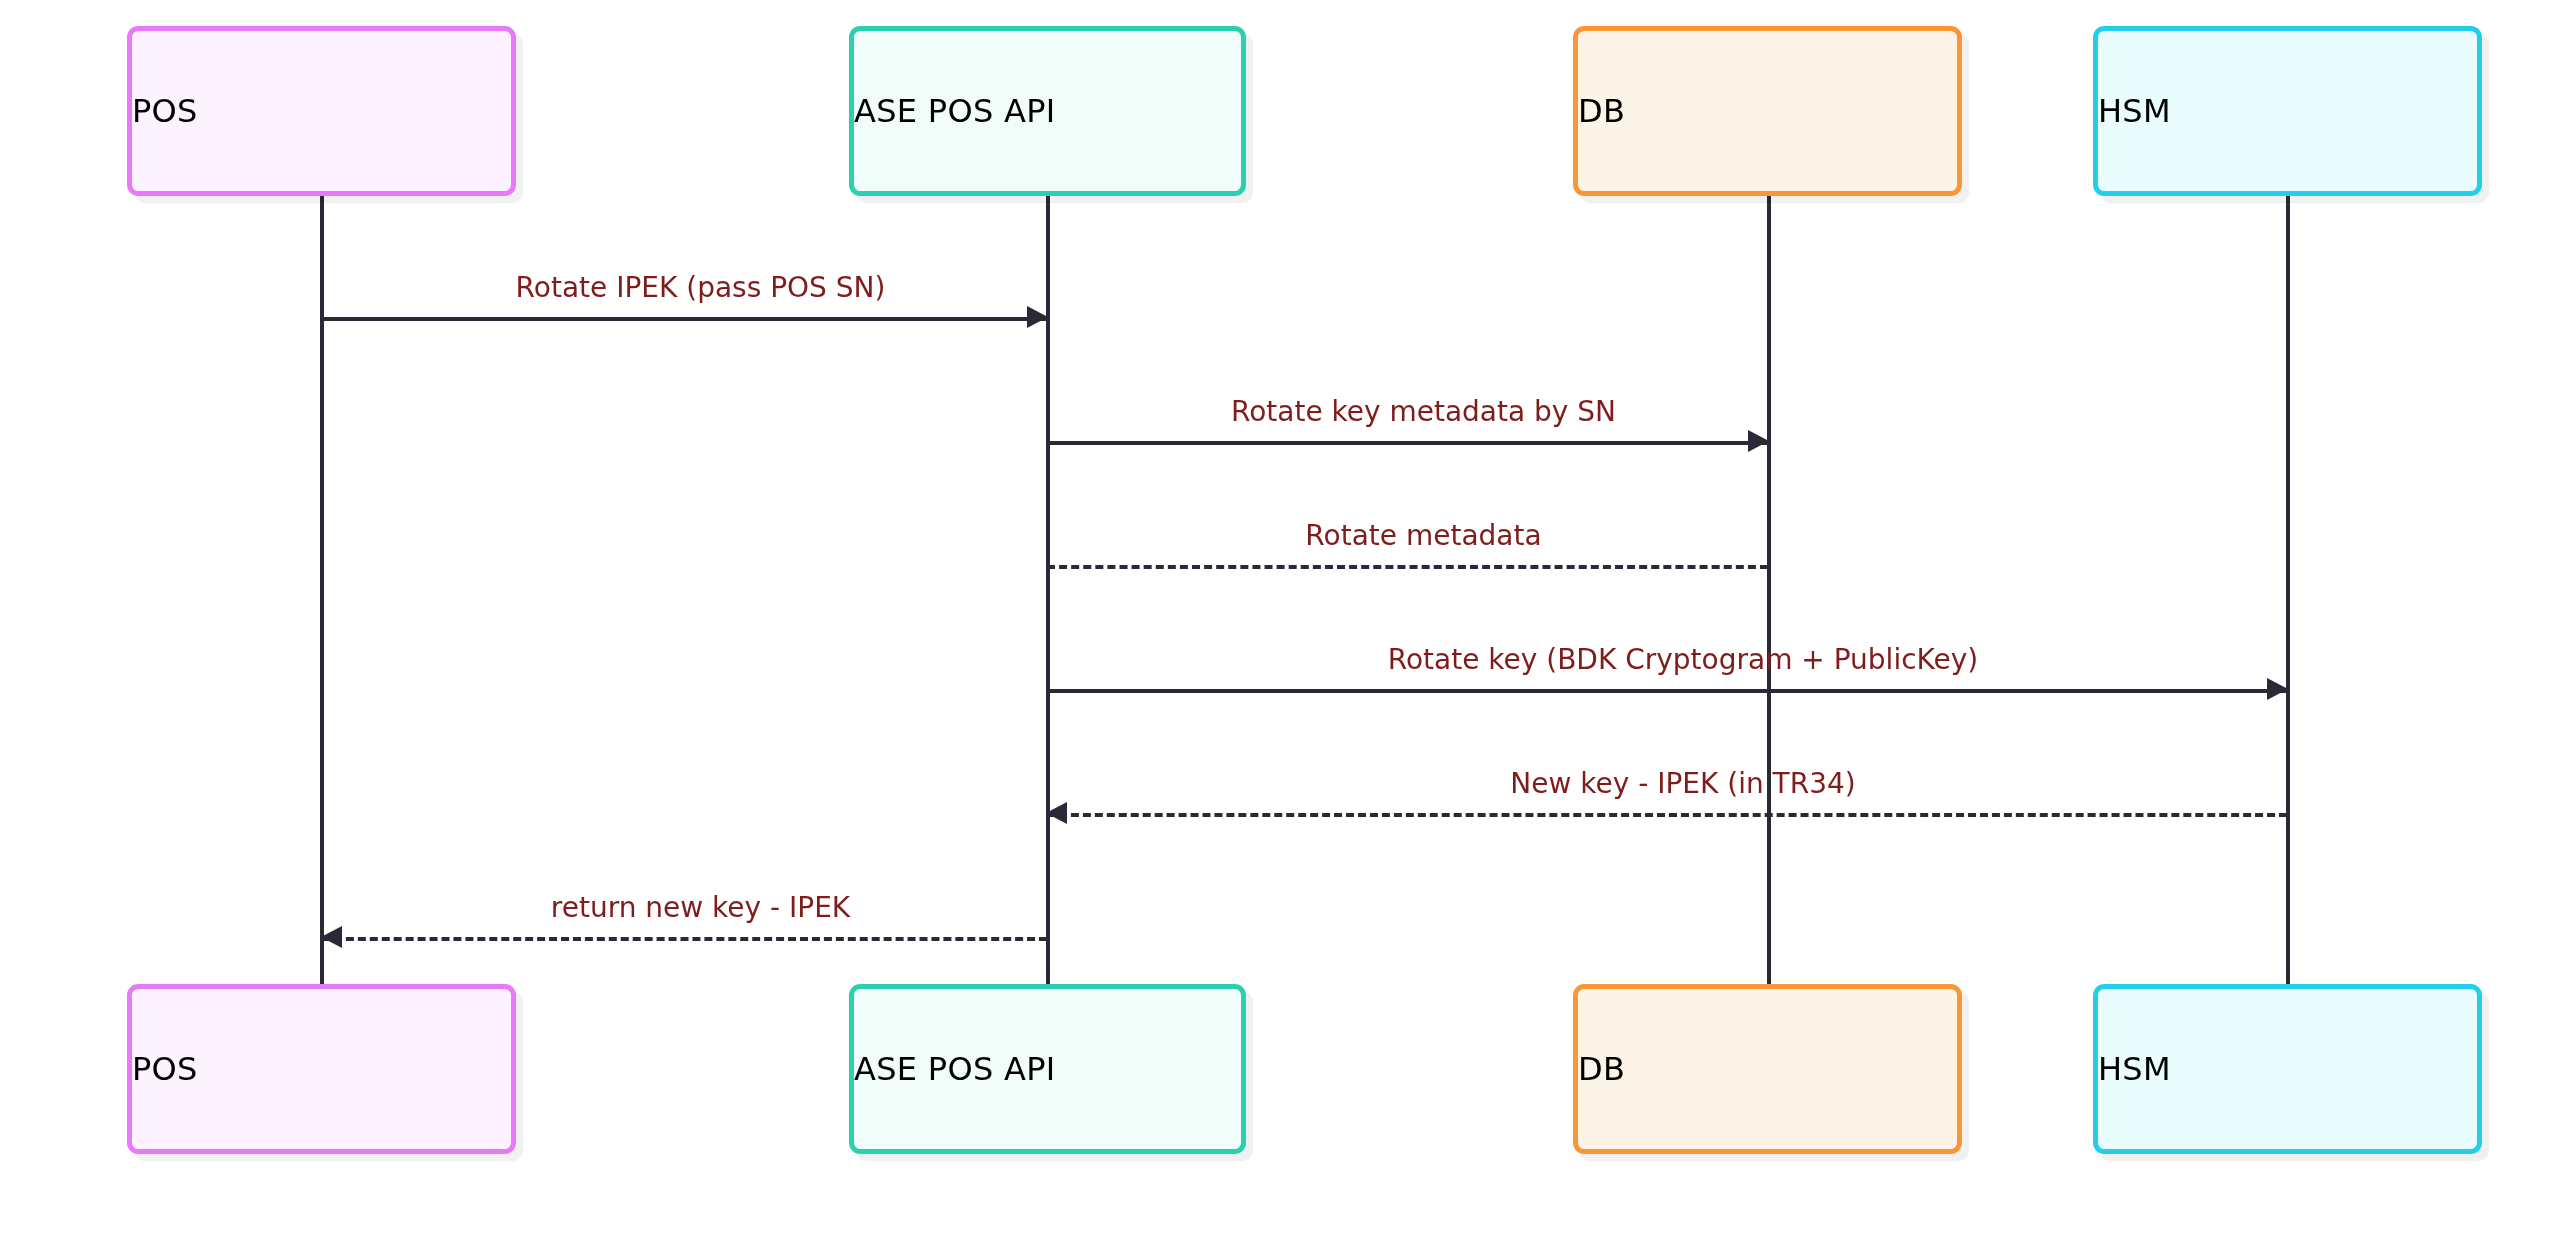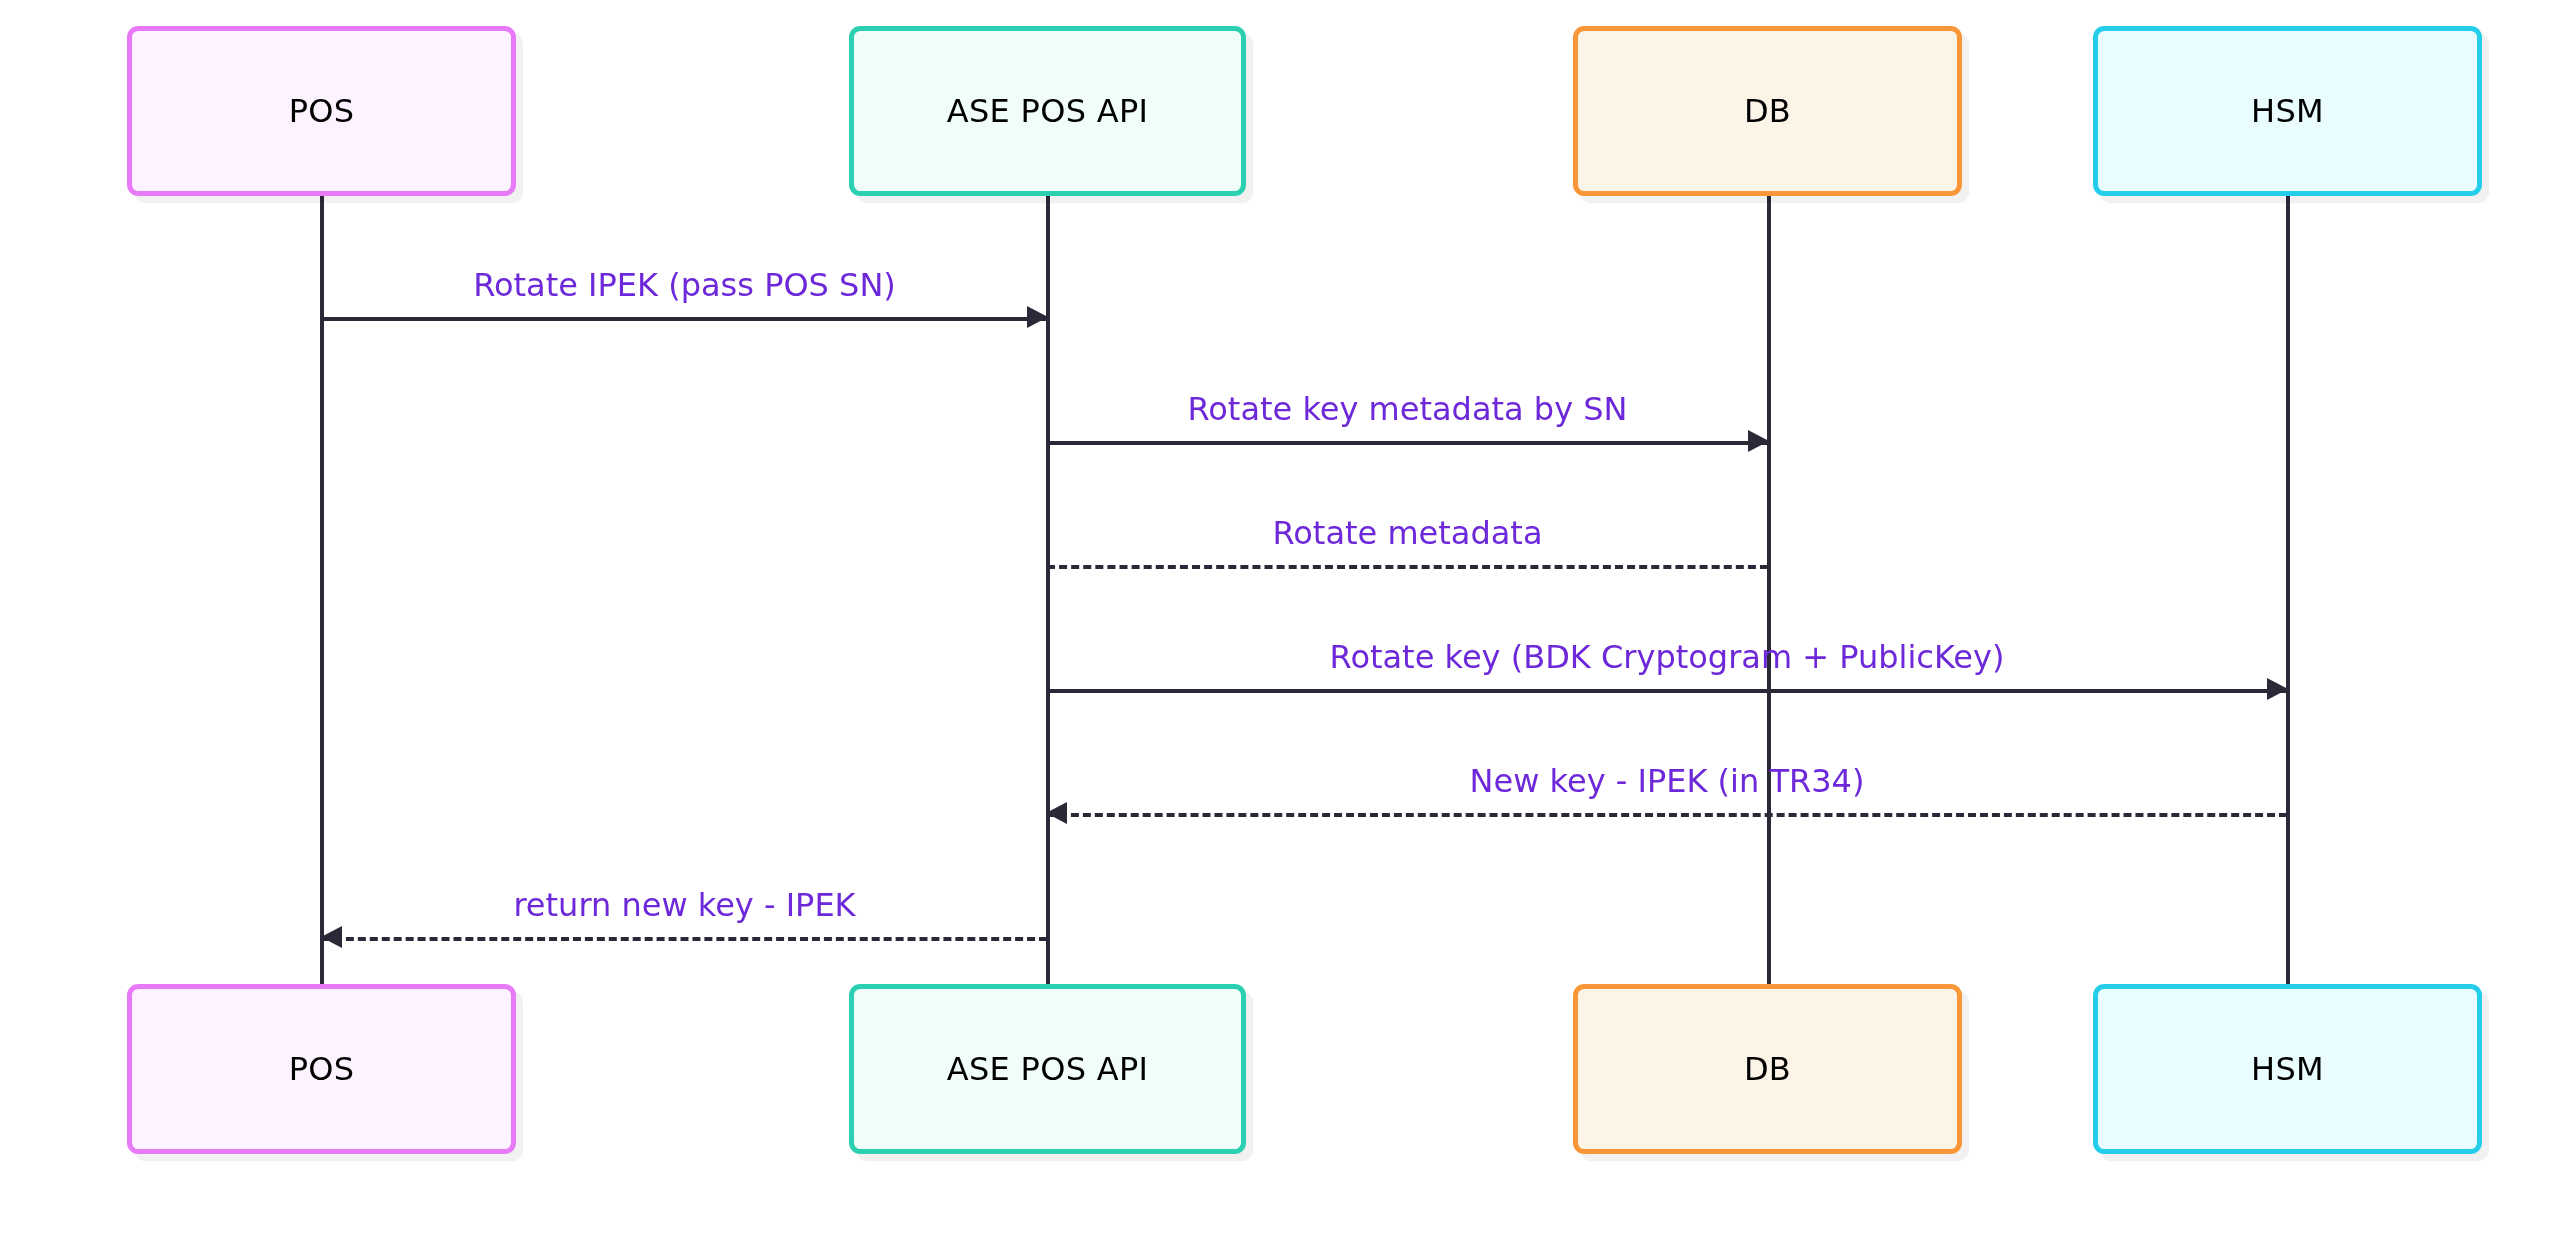--- a/index.html
+++ b/index.html
@@ -22,21 +22,20 @@
 
   
   .participant-box {
     position: absolute;
     box-sizing: border-box;
     border-style: solid;
     border-width: 5.2px;
     border-radius: 11.3px;
     display: flex;
     align-items: center;
-    justify-content: center;
     box-shadow: 7.2px 7.2px 0 0 rgba(0, 0, 0, 0.055);
     z-index: 5;
   }
   .participant-label {
     font-size: 32px;
     font-weight: 400;
     letter-spacing: 0.3px;
     line-height: 1;
     white-space: nowrap;
     text-align: center;
@@ -85,26 +84,26 @@
   }
   .arrowhead.left {
     left: -1px;
     border-top: 11.3px solid transparent;
     border-bottom: 11.3px solid transparent;
     border-right: 21.6px solid #2b2838;
   }
   .message-label {
     position: absolute;
     bottom: 14.4px;
-    left: 0;
+    left: 16px;
     width: 100%;
     text-align: center;
-    font-size: 32px;
+    font-size: 28px;
     line-height: 1.05;
-    color: #6d28d9;
+    color: #7f1d1d;
     white-space: nowrap;
     z-index: 4;
   }
 </style>
 </head>
 <body>
 
 <div id="diagram-root">
 
   <div class="lifeline" style="left:320px; top:196px; height:788px;"></div>

